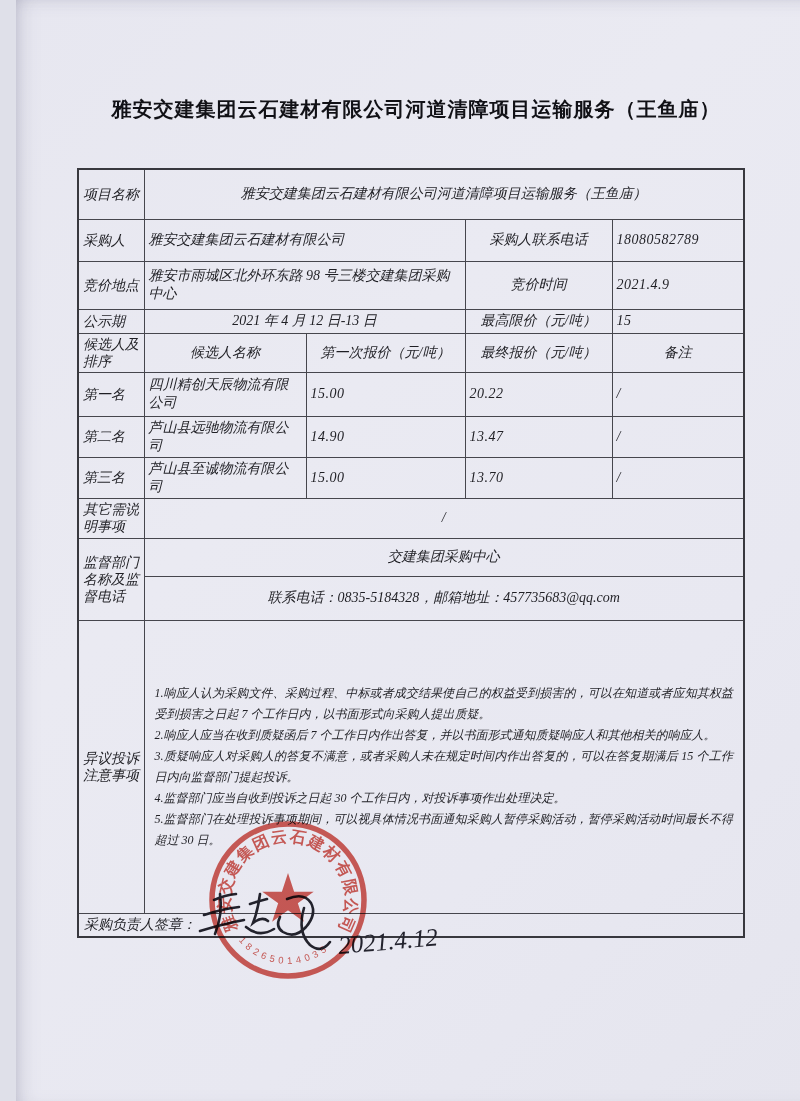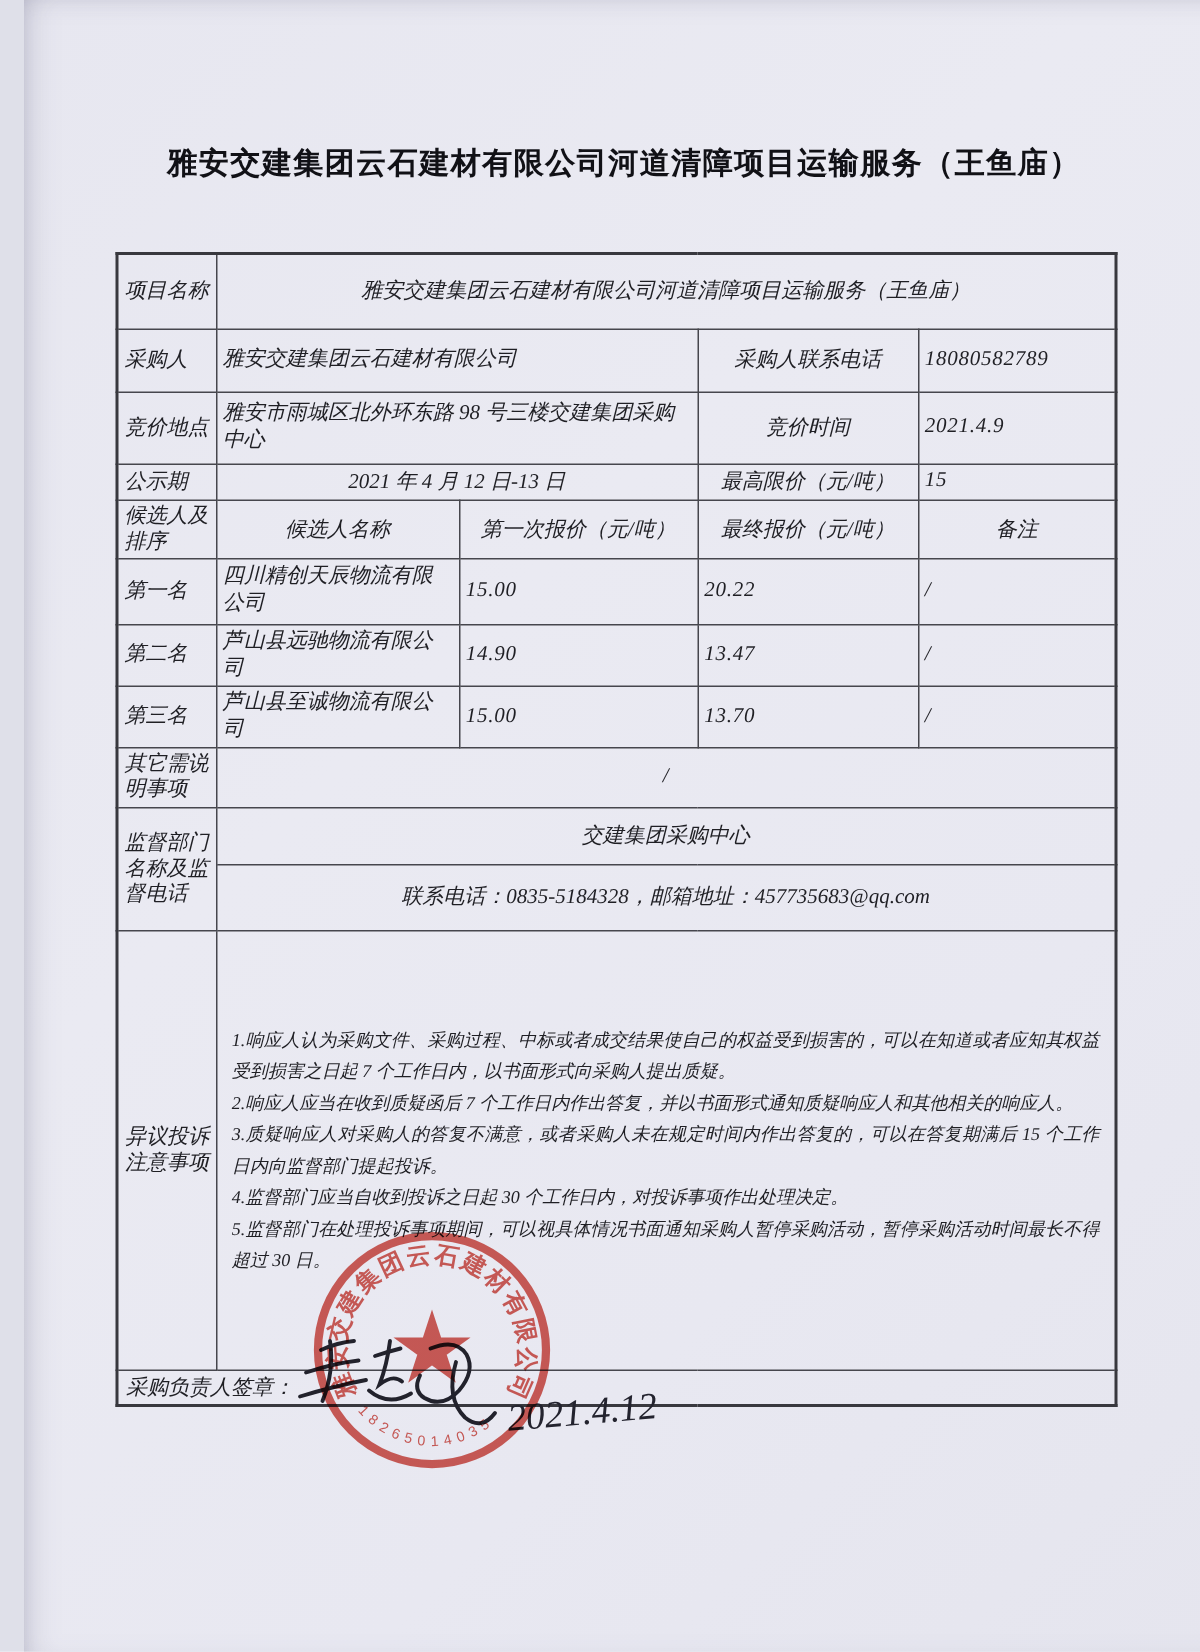--- a/index.html
+++ b/index.html
@@ -132,21 +132,21 @@
         <td class="ctr" colspan="4">/</td>
       </tr>
       <tr style="height:38px">
         <td class="lab ctr" rowspan="2" style="text-align:left">监督部门名称及监督电话</td>
         <td class="ctr sup-top" colspan="4">交建集团采购中心</td>
       </tr>
       <tr style="height:44px">
         <td class="ctr" colspan="4">联系电话：0835-5184328，邮箱地址：457735683@qq.com</td>
       </tr>
       <tr style="height:293px">
-        <td class="lab" style="text-align:center">异议投诉注意事项</td>
+        <td class="lab" style="text-align:left">异议投诉注意事项</td>
         <td class="obj-cell" colspan="4">
           <p>1.响应人认为采购文件、采购过程、中标或者成交结果使自己的权益受到损害的，可以在知道或者应知其权益受到损害之日起 7 个工作日内，以书面形式向采购人提出质疑。</p>
           <p>2.响应人应当在收到质疑函后 7 个工作日内作出答复，并以书面形式通知质疑响应人和其他相关的响应人。</p>
           <p>3.质疑响应人对采购人的答复不满意，或者采购人未在规定时间内作出答复的，可以在答复期满后 15 个工作日内向监督部门提起投诉。</p>
           <p>4.监督部门应当自收到投诉之日起 30 个工作日内，对投诉事项作出处理决定。</p>
           <p>5.监督部门在处理投诉事项期间，可以视具体情况书面通知采购人暂停采购活动，暂停采购活动时间最长不得超过 30 日。</p>
         </td>
       </tr>
       <tr style="height:19px">
         <td class="sign-cell" colspan="5">采购负责人签章：</td>

